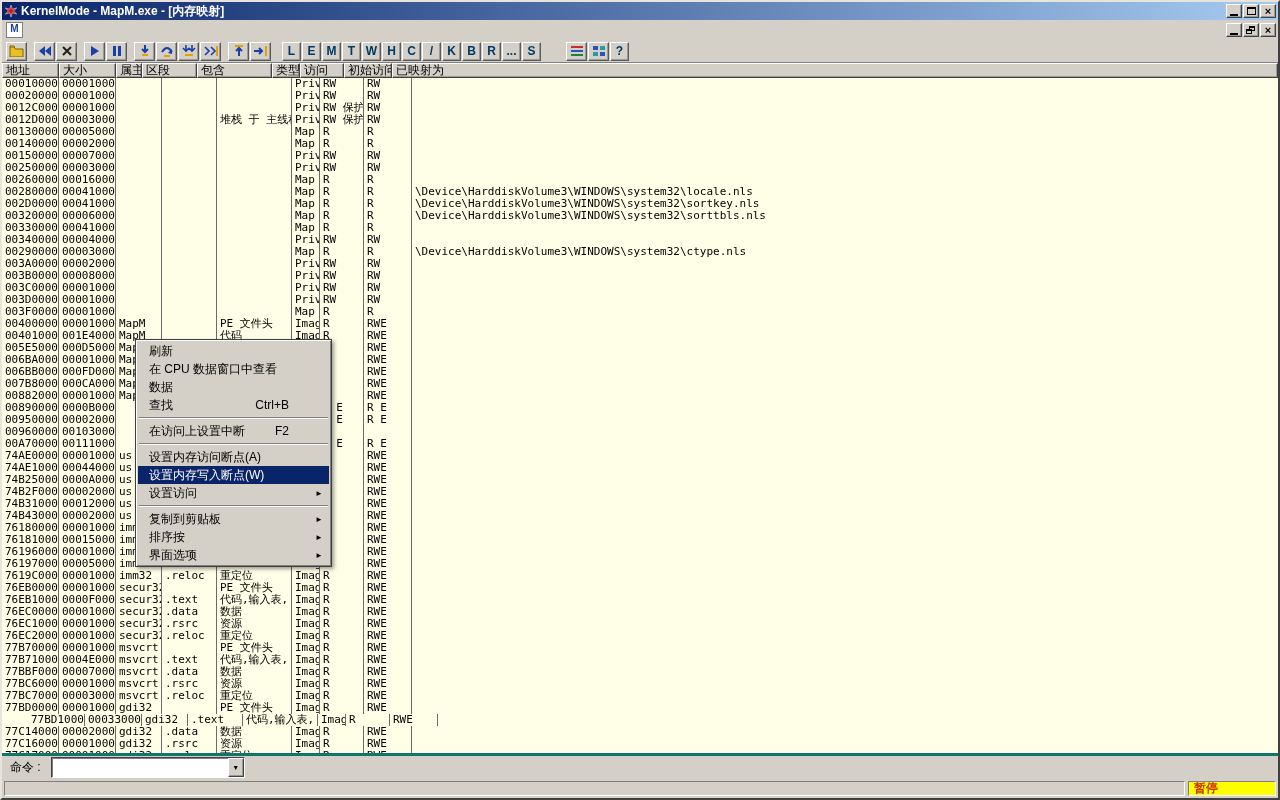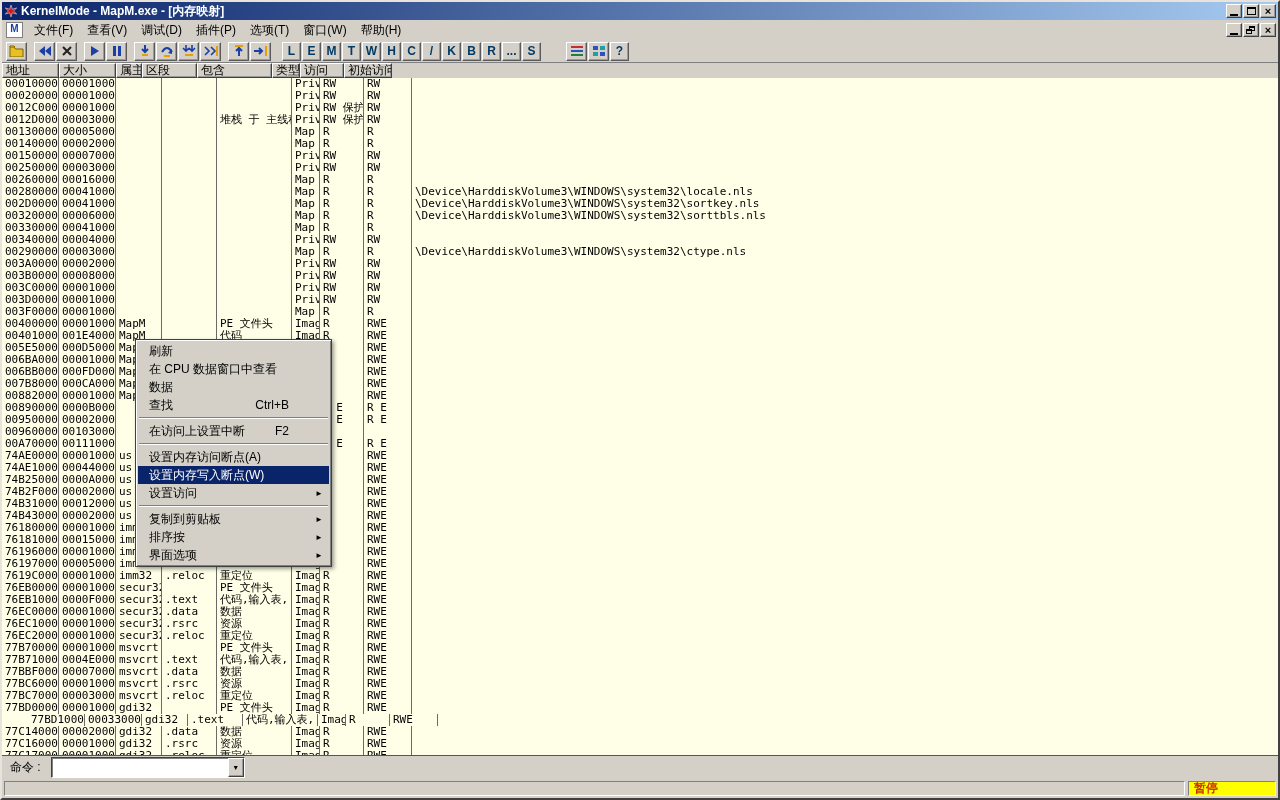--- a/index.html
+++ b/index.html
@@ -52,21 +52,21 @@
   .context-menu{position:absolute;left:133px;top:337px;width:197px;box-sizing:border-box;z-index:10;
                 background:#D4D0C8;border:1px solid #404040;padding:2px;
                 box-shadow:inset 1px 1px 0 #FFFFFF,inset -1px -1px 0 #808080,2px 2px 4px rgba(0,0,0,.4);
                 font-size:12px;}
   .menu-item{height:18px;display:flex;align-items:center;padding:0 2px 0 11px;color:#000;white-space:nowrap;}
   .menu-item.hl{background:#0A246A;color:#FFFFFF;}
   .mi-shortcut{margin-left:auto;padding-right:26px;}
   .mi-arrow{width:12px;font-size:8px;text-align:left;flex:0 0 12px;}
   .menu-sep{height:0;border-top:1px solid #808080;border-bottom:1px solid #FFFFFF;margin:3px 1px;}
   
-  .cmdbar{height:23px;flex:0 0 23px;background:#D4D0C8;border-top:1px solid #0f766e;
+  .cmdbar{height:23px;flex:0 0 23px;background:#D4D0C8;border-top:3px solid #0f766e;
           display:flex;align-items:center;padding-left:8px;font-size:12px;}
   .combo{margin-left:10px;width:192px;height:19px;background:#FFFFFF;display:flex;align-items:stretch;
          border:1px solid;border-color:#404040 #FFFFFF #FFFFFF #404040;box-shadow:inset 1px 1px 0 #808080;}
   .combo input{flex:1 1 auto;border:none;outline:none;min-width:0;font-family:"DejaVu Sans Mono",monospace;font-size:11px;padding:0 2px;background:transparent;}
   .combo-drop{width:16px;flex:0 0 16px;background:#D4D0C8;border:1px solid;
               border-color:#FFFFFF #404040 #404040 #FFFFFF;box-shadow:inset -1px -1px 0 #9a9a9a;
               display:flex;align-items:center;justify-content:center;font-size:7px;color:#000;padding:0;}
   
   .statusbar{height:19px;flex:0 0 19px;background:#D4D0C8;display:flex;align-items:stretch;
              padding:2px 2px 2px 2px;gap:3px;box-sizing:border-box;}
@@ -95,29 +95,20 @@
           <span class="glyph-max"></span>
         </button>
       <button class="cap-btn">
           <span class="glyph-close">×</span>
         </button>
     </span>
   </div>
 
   <div class="menubar">
     <span class="mdi-icon">M</span>
-    <span id="menubar-items" style="display:flex;">
-        <span class="mb-item">文件(F)</span>
-        <span class="mb-item">查看(V)</span>
-        <span class="mb-item">调试(D)</span>
-        <span class="mb-item">插件(P)</span>
-        <span class="mb-item">选项(T)</span>
-        <span class="mb-item">窗口(W)</span>
-        <span class="mb-item">帮助(H)</span>
-      </span>
     <span class="cap-group">
       <button class="cap-btn">
           <span class="glyph-min"></span>
         </button>
       <button class="cap-btn">
           <span class="glyph-restore"></span>
         </button>
       <button class="cap-btn">
           <span class="glyph-close">×</span>
         </button>
@@ -231,20 +222,21 @@
 
   <div class="colhead" id="column-headers">
       <div class="hcell" style="width: 57px;">地址</div>
       <div class="hcell" style="width: 57px;">大小</div>
       <div class="hcell" style="width: 26px;">属主</div>
       <div class="hcell" style="width: 55px;">区段</div>
       <div class="hcell" style="width: 75px;">包含</div>
       <div class="hcell" style="width: 28px;">类型</div>
       <div class="hcell" style="width: 44px;">访问</div>
       <div class="hcell" style="width: 48px;">初始访问</div>
+      <div class="hcell grow">已映射为</div>
     </div>
 
   <div class="mm" id="memory-map-body">
       <div class="mm-row">
         <div class="mm-cell" style="width: 57px;">00010000</div>
         <div class="mm-cell" style="width: 57px;">00001000</div>
         <div class="mm-cell" style="width: 46px;"></div>
         <div class="mm-cell" style="width: 55px;"></div>
         <div class="mm-cell" style="width: 75px;"></div>
         <div class="mm-cell" style="width: 28px;">Priv</div>

